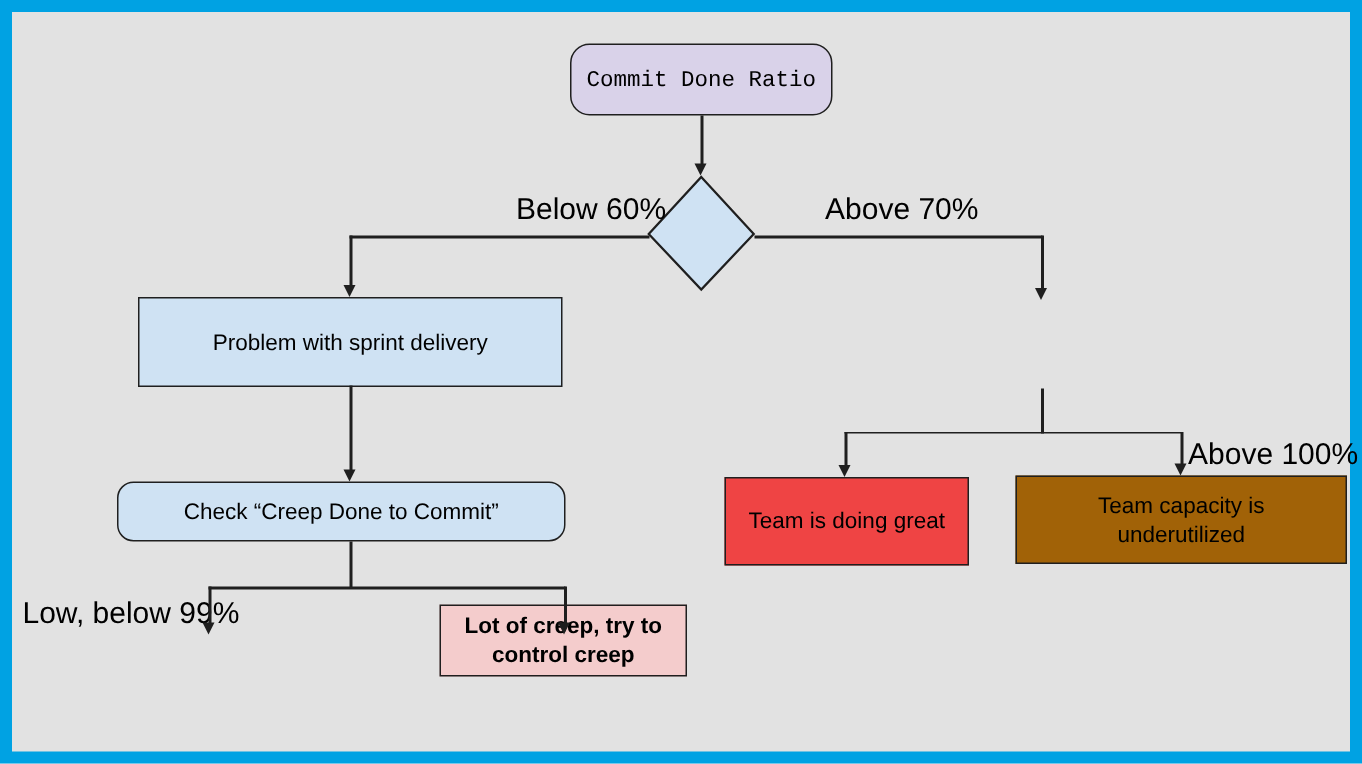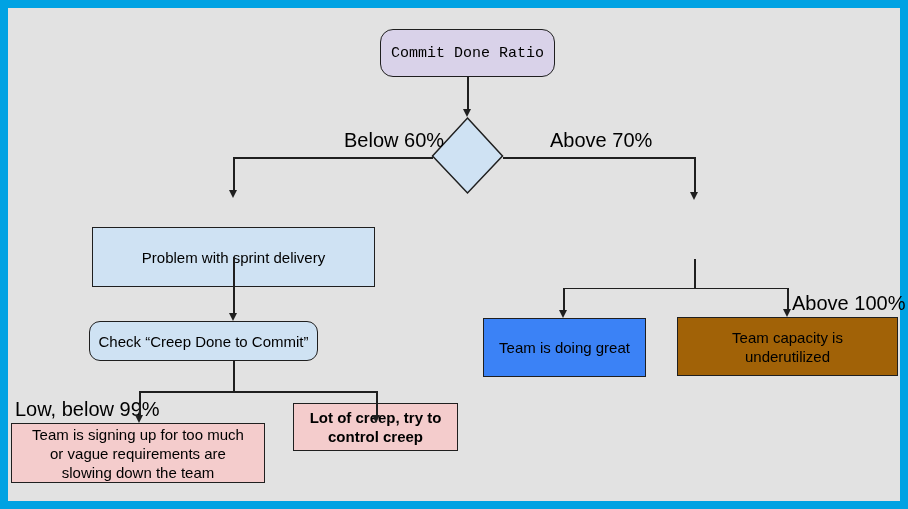--- a/index.html
+++ b/index.html
@@ -18,21 +18,21 @@
     position:absolute;
     box-sizing:border-box;
     display:flex;align-items:center;justify-content:center;
     text-align:center;
     border:1.5px solid #1F1F1F;
     font-size:15px;line-height:19px;color:#000;
   }
   .c-purple{background:#D9D2E9;font-family:Liberation Mono, monospace;}
   .c-blue{background:#CFE2F3;}
   .c-pink{background:#F4CCCC;}
-  .c-green{background:#3b82f6;align-items:center;}
+  .c-green{background:#ef4444;align-items:center;}
   .c-yellow{background:#a16207;align-items:center;}
   .r-lg{border-radius:13px;}
   .r-md{border-radius:11px;}
   .edge{position:absolute;background:#1F1F1F;}
   .edge.h{height:1.5px;}
   .edge.v{width:1.5px;}
   .arrow-down{
     position:absolute;width:0;height:0;
     border-left:4.5px solid transparent;
     border-right:4.5px solid transparent;
@@ -51,32 +51,29 @@
   <div class="canvas"></div>
 
   <div class="node c-purple r-lg" style="left:380px;top:29px;width:175px;height:48px;">
     <span>Commit Done Ratio</span>
   </div>
 
   <svg class="diamond-svg" style="left:431px;top:116px;" width="74" height="79">
     <polygon points="36.5,2 71.5,40 36.5,77 1.5,40" fill="#CFE2F3" stroke="#1F1F1F" stroke-width="1.5"></polygon>
   </svg>
 
-  <div class="node c-blue" style="left:92px;top:198px;width:283px;height:60px;margin-top:29px;">
+  <div class="node c-blue" style="left:92px;top:198px;width:283px;height:60px;">
     <span>Problem with sprint delivery</span>
   </div>
 
 
-  <div class="node c-blue r-md" style="left:89px;top:321px;width:229px;height:40px;">
+  <div class="node c-blue r-md" style="left:78px;top:321px;width:299px;height:40px;">
     <span>Check “Creep Done to Commit”</span>
   </div>
 
-  <div class="node c-pink" style="left:11px;top:423px;width:254px;height:60px;padding:0 14px;">
-    <span>Team is signing up for too much or vague requirements are slowing down the team</span>
-  </div>
 
   <div class="node c-pink" style="left:293px;top:403px;width:165px;height:48px;padding:0 8px;font-weight:bold;">
     <span>Lot of creep, try to control creep</span>
   </div>
 
   <div class="node c-green" style="left:483px;top:318px;width:163px;height:59px;">
     <span>Team is doing great</span>
   </div>
 
   <div class="node c-yellow" style="left:677px;top:317px;width:221px;height:59px;padding:0 10px;">

